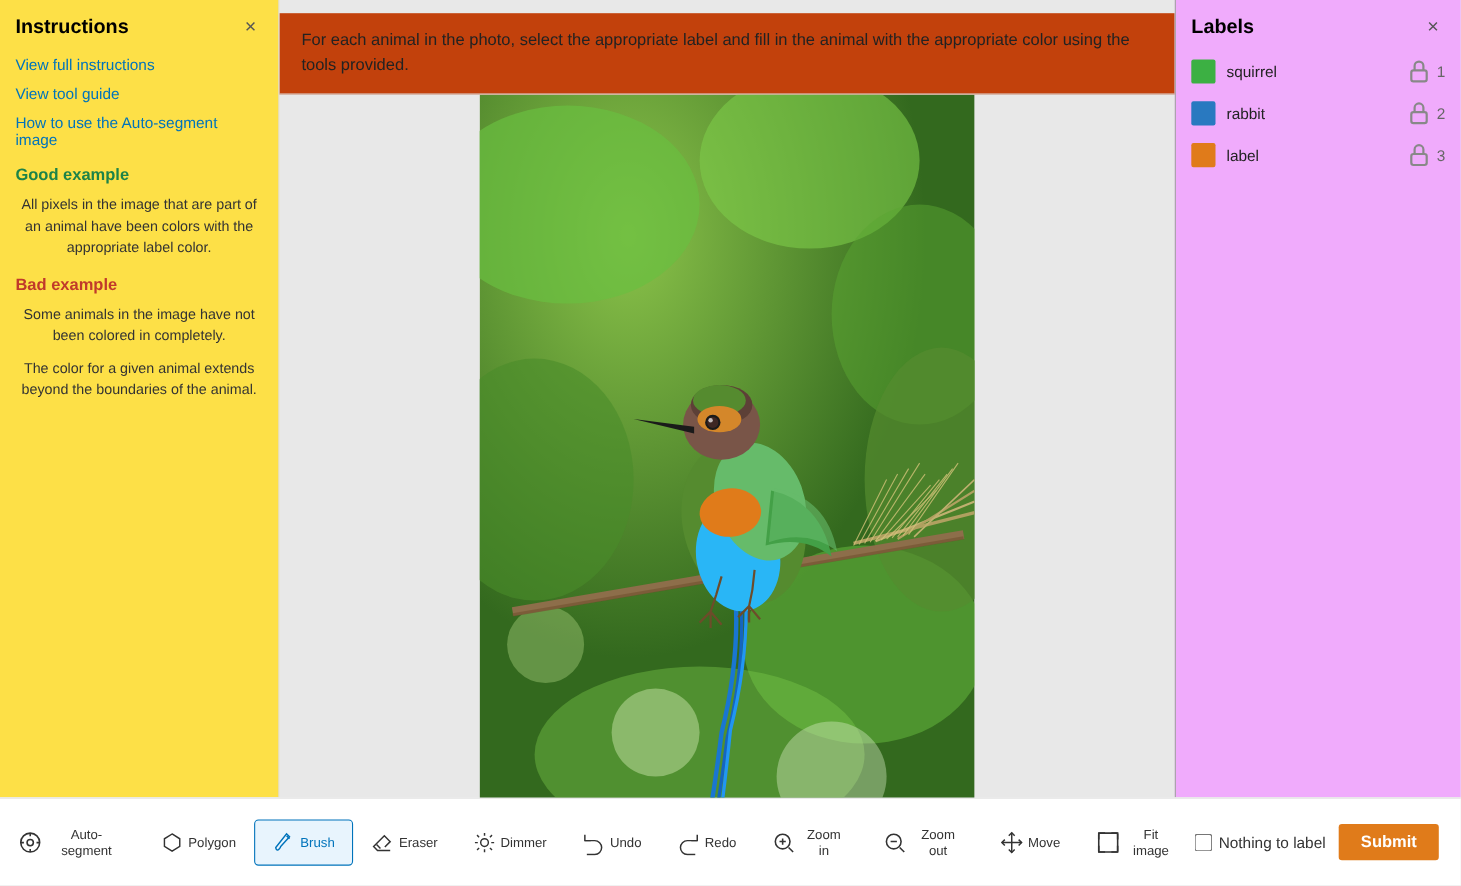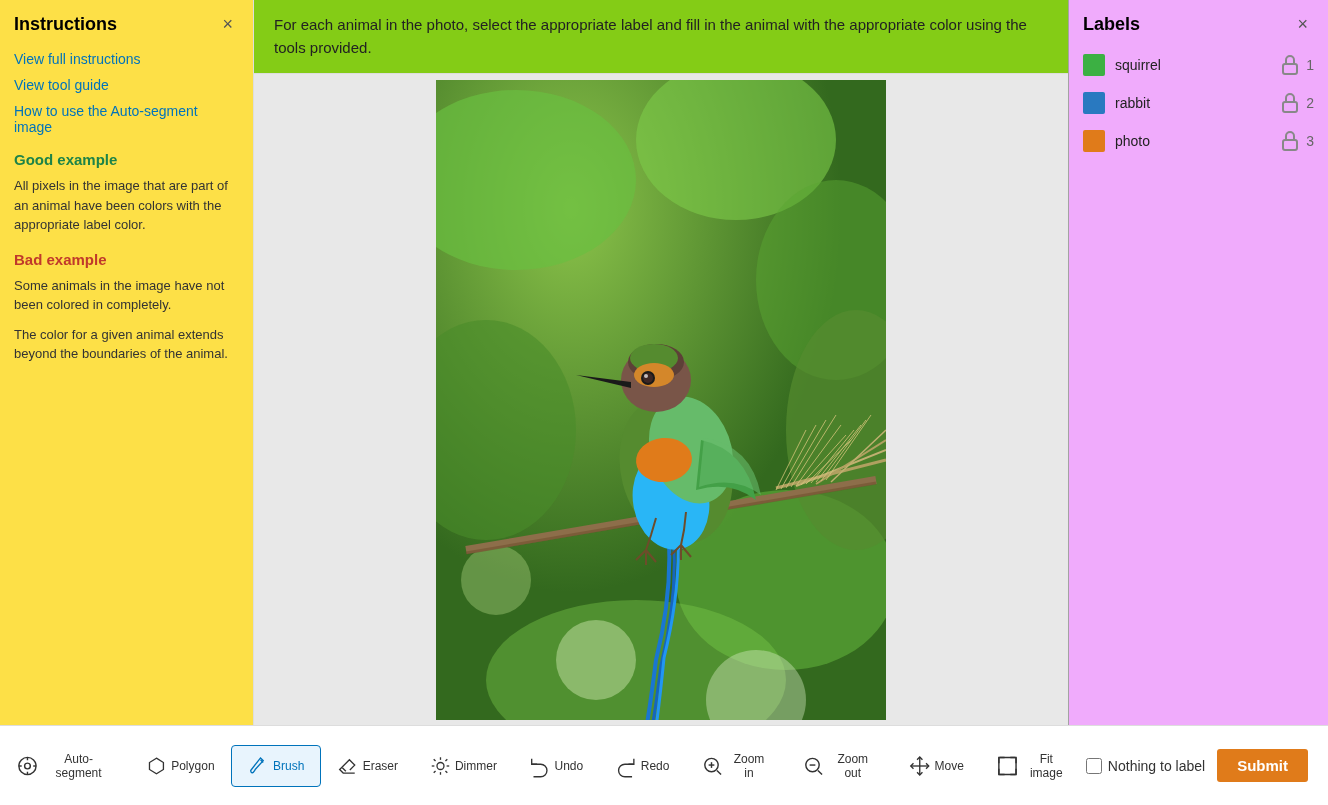--- a/index.html
+++ b/index.html
@@ -58,37 +58,39 @@
       color: #c0392b;
       font-size: 15px;
       font-weight: bold;
       margin: 16px 0 8px 0;
     }
     .sidebar-text {
       color: #333;
       font-size: 13px;
       line-height: 1.5;
       margin-bottom: 10px;
+      text-align: center;
     }
 
     
     .canvas-area {
       flex: 1;
       display: flex;
       flex-direction: column;
       background: #e8e8e8;
       overflow: hidden;
     }
     .instruction-bar {
-      background: #84cc16;
+      background: #c2410c;
       padding: 14px 20px;
       border-bottom: 1px solid #ddd;
       font-size: 15px;
       color: #222;
       line-height: 1.5;
+      margin-top: 12px;
     }
     .image-container {
       flex: 1;
       display: flex;
       align-items: center;
       justify-content: center;
       overflow: hidden;
       position: relative;
     }
 
@@ -360,21 +362,21 @@
         <svg class="svg-icon lock-icon" viewBox="0 0 24 24" fill="none" stroke="#888" stroke-width="2">
           <rect x="5" y="11" width="14" height="10" rx="2"></rect>
           <path d="M8 11V7a4 4 0 0 1 8 0v4"></path>
         </svg>
         <span>2</span>
       </div>
     </div>
 
     <div class="label-item">
       <div class="label-color-swatch" style="background:#e07b1a;"></div>
-      <span class="label-name">photo</span>
+      <span class="label-name">label</span>
       <div class="label-lock-num">
         <svg class="svg-icon lock-icon" viewBox="0 0 24 24" fill="none" stroke="#888" stroke-width="2">
           <rect x="5" y="11" width="14" height="10" rx="2"></rect>
           <path d="M8 11V7a4 4 0 0 1 8 0v4"></path>
         </svg>
         <span>3</span>
       </div>
     </div>
   </div>
 </div>

